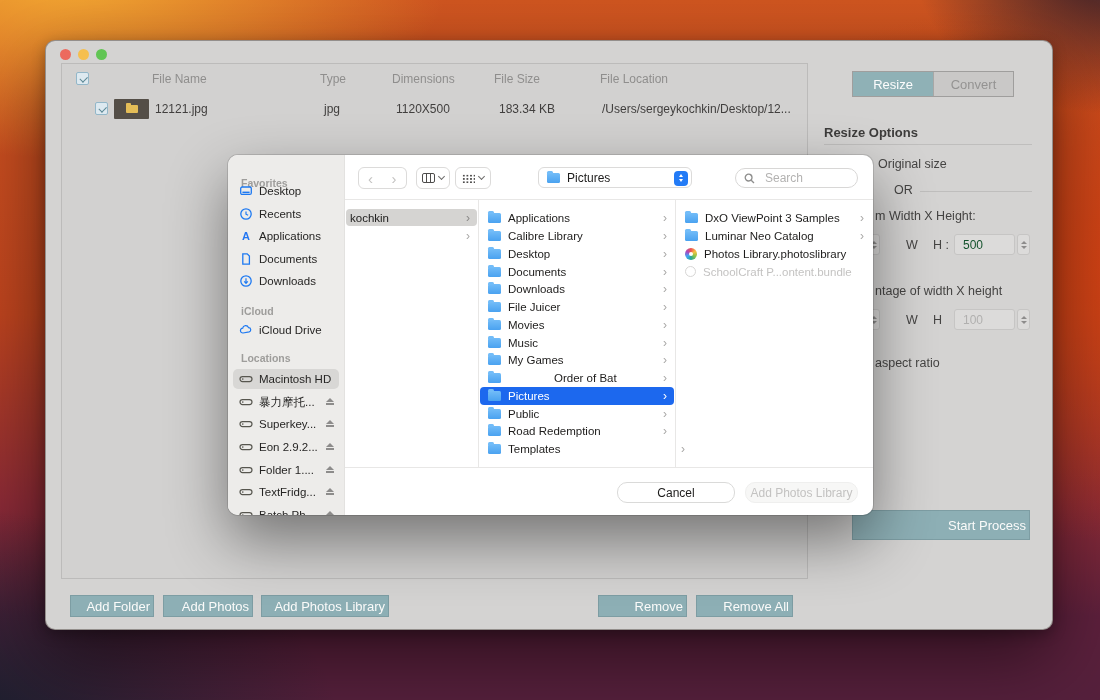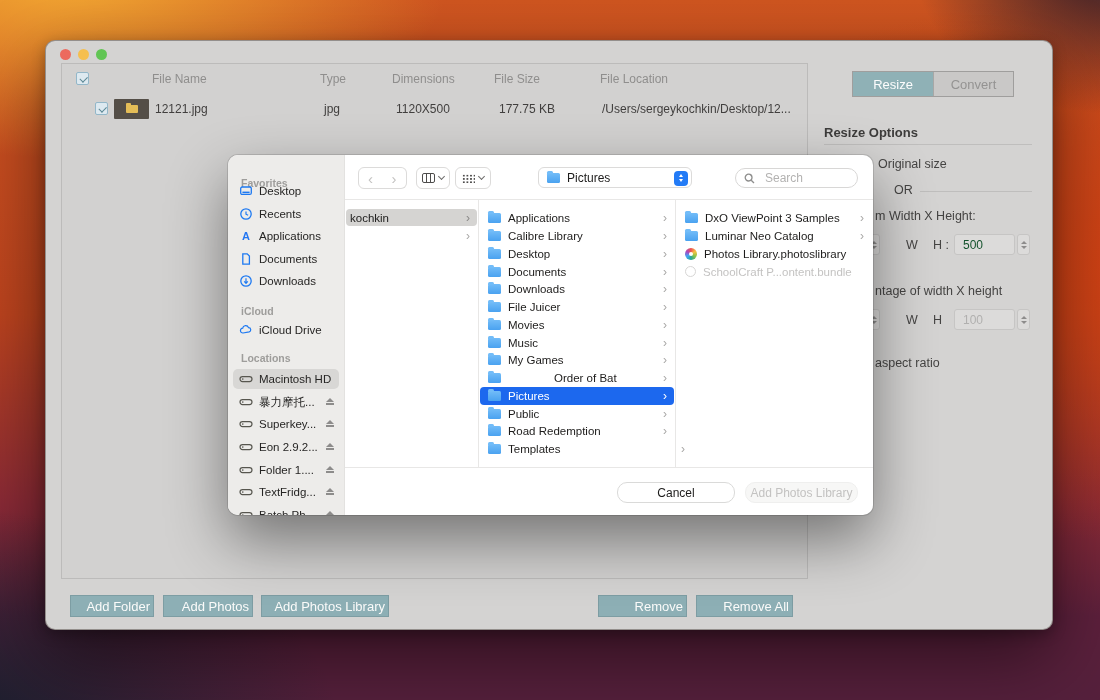--- a/index.html
+++ b/index.html
@@ -169,21 +169,21 @@
       <span class="th" style="left:538px;">File Location</span>
 
       <div>
         <span class="checkbox" style="left:33px; top:38px;"></span>
         <span class="thumb">
             <span class="mini-folder"></span>
           </span>
         <span class="td" style="left:93px;">12121.jpg</span>
         <span class="td" style="left:262px;">jpg</span>
         <span class="td" style="left:334px;">1120X500</span>
-        <span class="td" style="left:437px;">177.75 KB</span>
+        <span class="td" style="left:437px;">183.34 KB</span>
         <span class="td" style="left:540px;">/Users/sergeykochkin/Desktop/12...</span>
       </div>
     </div>
 
     <div class="seg">
       <div class="seg-btn seg-on">Resize</div>
       <div class="seg-btn seg-off">Convert</div>
     </div>
 
     <div class="rp-title">Resize Options</div>
@@ -214,20 +214,21 @@
     <span class="rp-label" style="left:860px; top:272px;">W</span>
     <span class="rp-label" style="left:887px; top:272px;">H</span>
     <div class="rp-field ghost" style="left:908px; top:268px;">100</div>
     <span class="stepper" style="left:971px; top:268px;">
         <span class="st-up"></span>
         <span class="st-dn"></span>
       </span>
 
     <span class="rp-label" style="left:829px; top:315px;">aspect ratio</span>
 
+    <div class="teal-btn" style="left:806px; top:469px; width:178px; height:30px;">Start Process</div>
 
     <div class="teal-btn" style="left:24px;  top:554px; width:84px;  height:22px;">Add Folder</div>
     <div class="teal-btn" style="left:117px; top:554px; width:90px;  height:22px;">Add Photos</div>
     <div class="teal-btn" style="left:215px; top:554px; width:128px; height:22px;">Add Photos Library</div>
     <div class="teal-btn" style="left:552px; top:554px; width:89px;  height:22px;">Remove</div>
     <div class="teal-btn" style="left:650px; top:554px; width:97px;  height:22px;">Remove All</div>
   </div>
 
   <div class="dialog">
 

